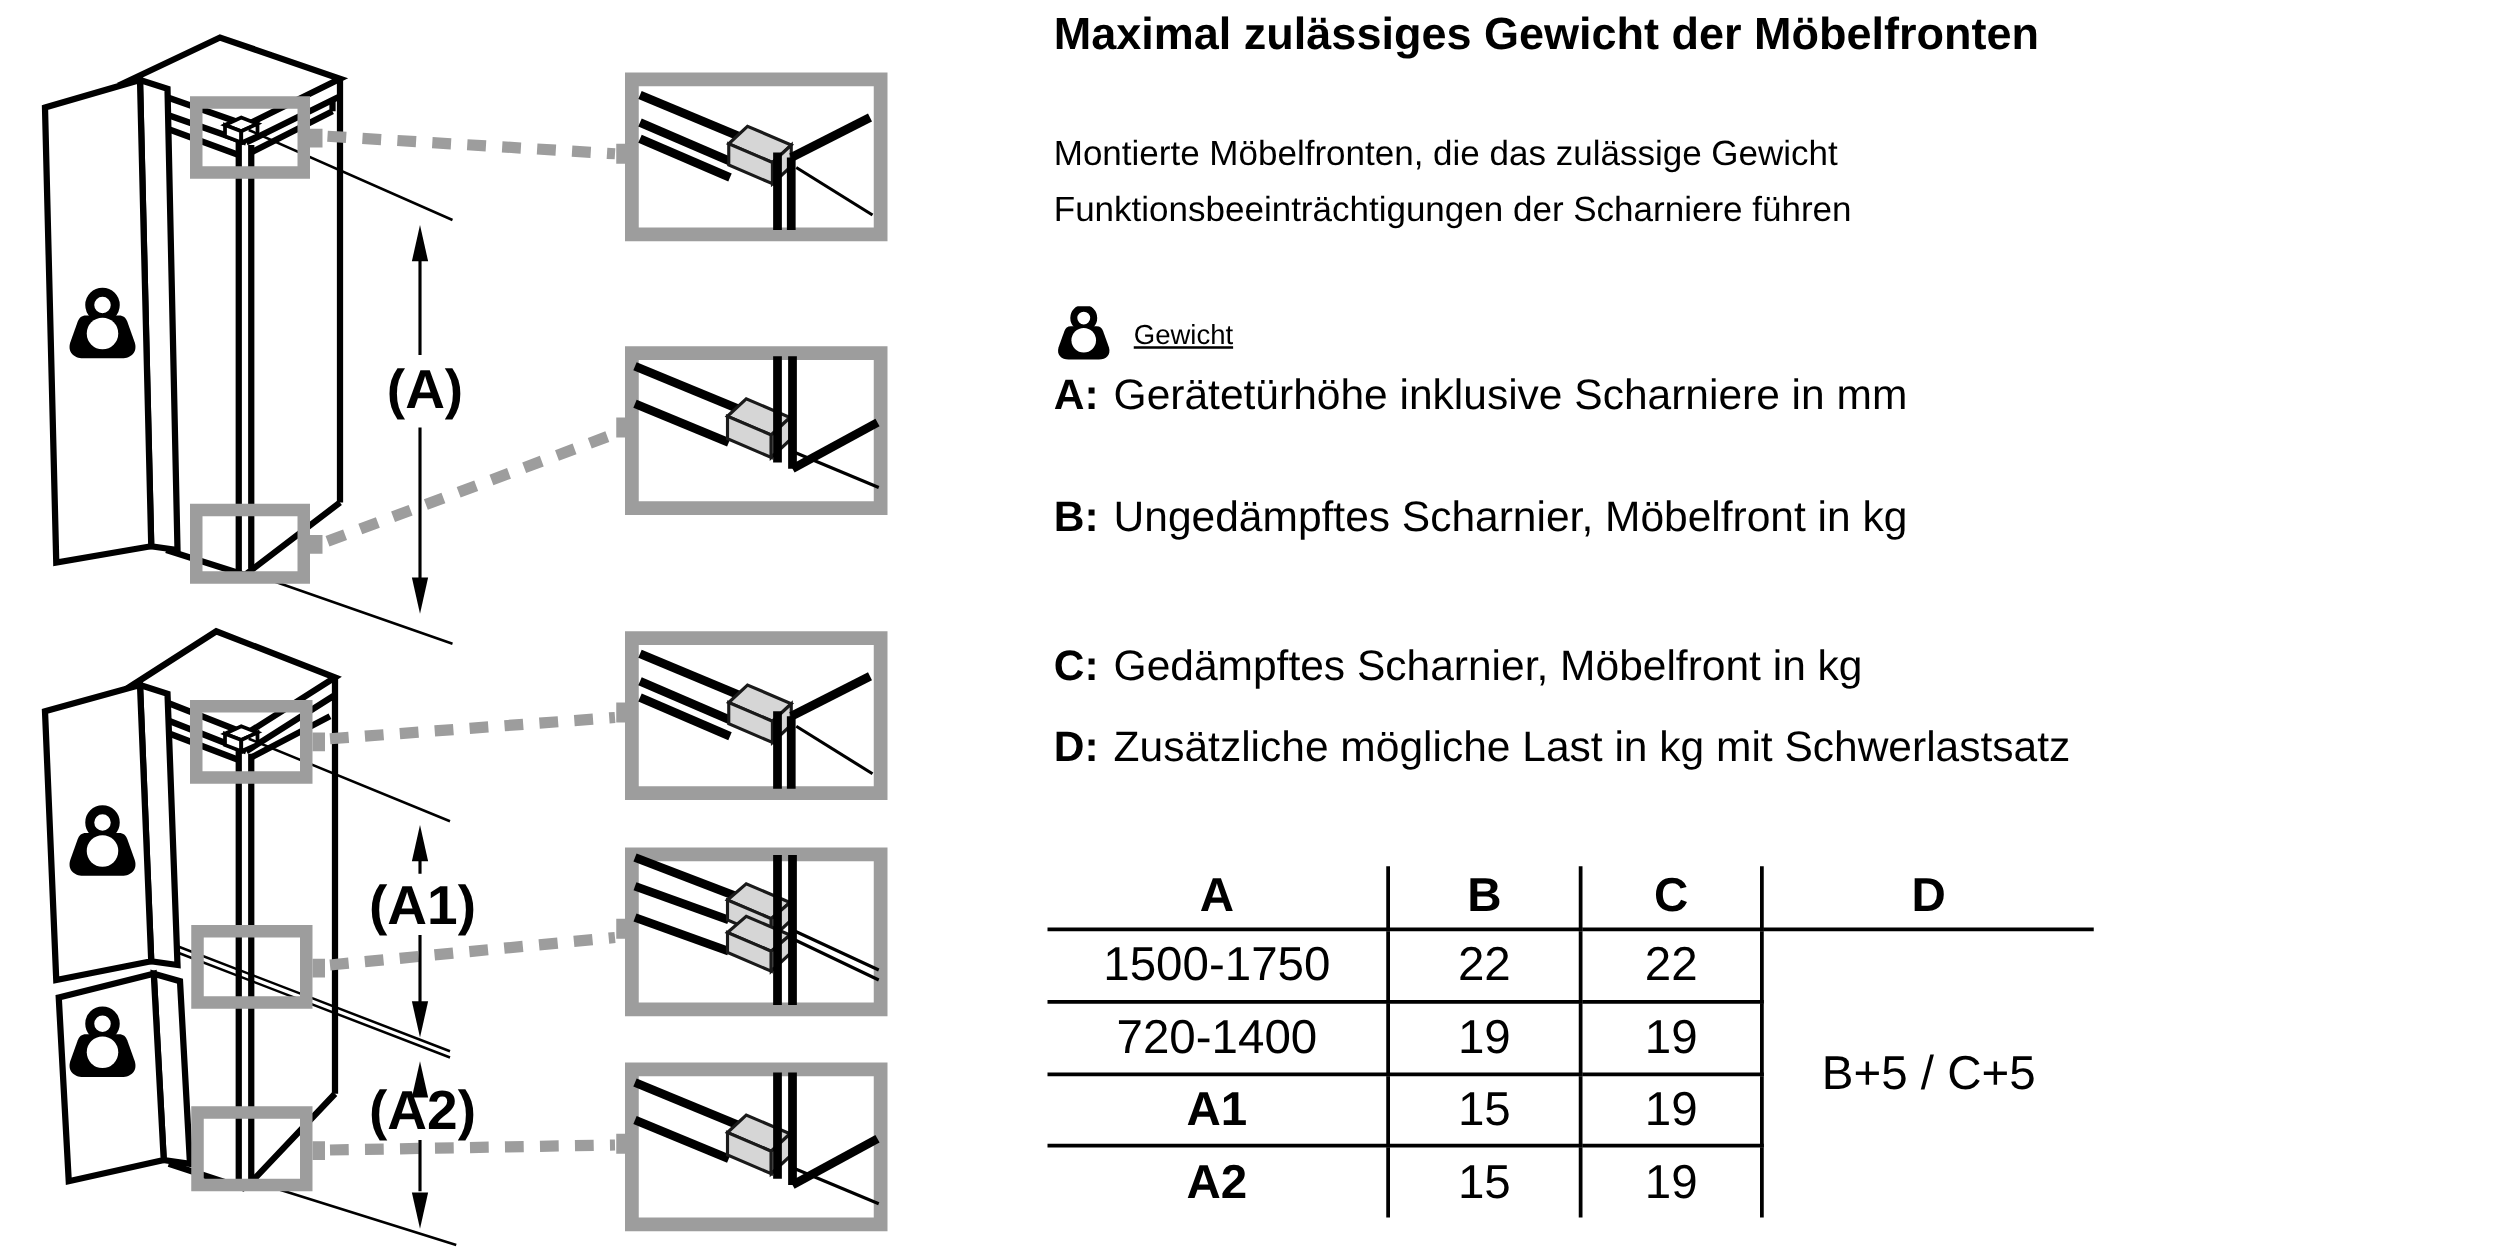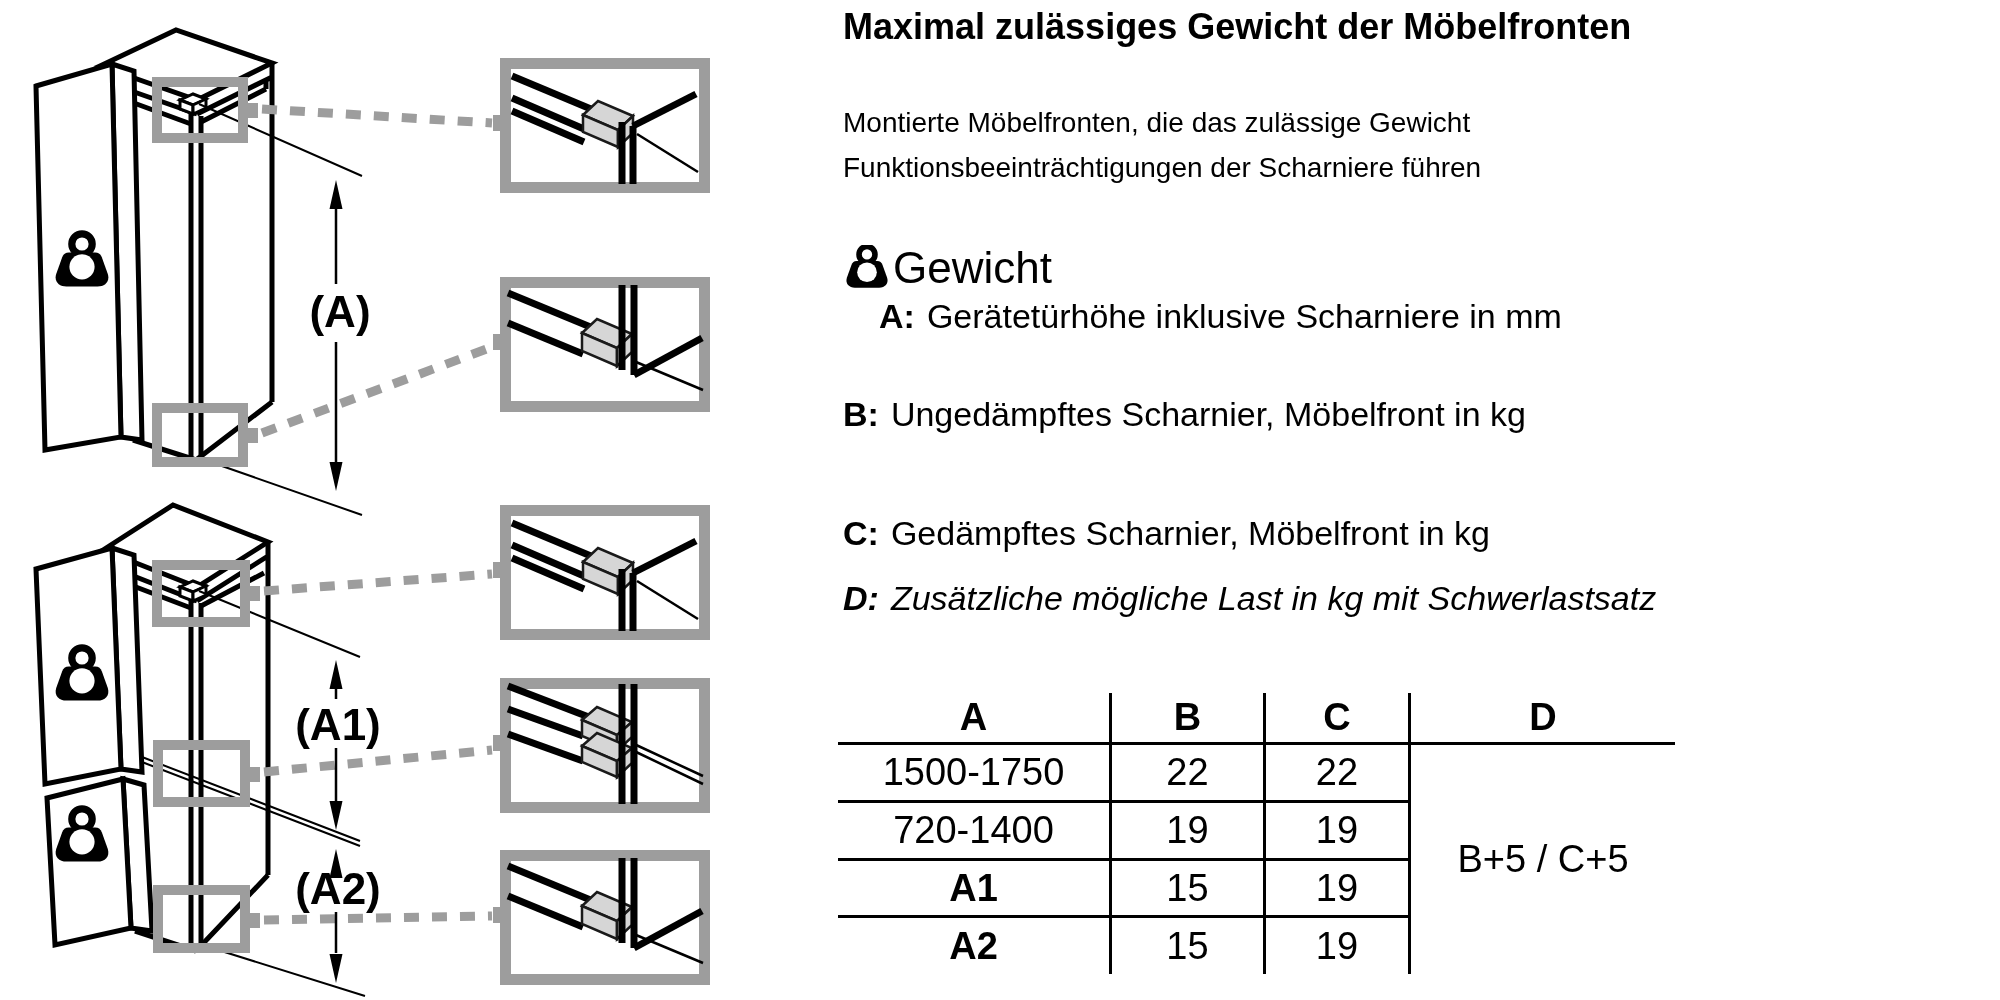--- a/index.html
+++ b/index.html
@@ -5,21 +5,21 @@
   html,body{margin:0;padding:0;}
   body{
     width:2000px;height:1000px;position:relative;overflow:hidden;
     background:#ffffff;color:#000;
     font-family:"Liberation Sans","DejaVu Sans",sans-serif;
   }
   .abs{position:absolute;}
   .page-title{left:843px;top:6px;font-size:36px;font-weight:bold;white-space:nowrap;}
   .intro{left:843px;top:100px;font-size:28px;line-height:45px;white-space:nowrap;}
   .weight-row{left:845px;top:243px;display:flex;align-items:center;height:50px;}
-  .weight-row .wlabel{font-size:44px;margin-left:4px;}
+  .weight-row .wlabel{font-size:22px;margin-left:18px;text-decoration:underline;}
   .legend-line{left:843px;font-size:34px;line-height:45px;white-space:nowrap;}
   .legend-line .key{font-weight:bold;margin-right:12px;}
   .dim-label{font-size:44px;font-weight:bold;text-align:center;white-space:nowrap;}
   .diagram-svg{position:absolute;left:0;top:0;}
 
   
   .spec-table{
     position:absolute;left:838px;top:693px;
     display:grid;
     grid-template-columns:274px 154px 145px 264px;
@@ -210,30 +210,30 @@
   <div>Funktionsbeeinträchtigungen der Scharniere führen</div>
 </div>
 
 <div class="abs weight-row">
   <svg width="44" height="47" viewBox="-23.5 -30 47 50">
       <use href="#wicon"></use>
     </svg>
   <span class="wlabel">Gewicht</span>
 </div>
 
-<div class="abs legend-line" style="top:294px;margin-left:36px;">
+<div class="abs legend-line" style="top:294px;">
   <span class="key">A:</span><span>Gerätetürhöhe inklusive Scharniere in mm</span>
 </div>
 <div class="abs legend-line" style="top:392px;">
   <span class="key">B:</span><span>Ungedämpftes Scharnier, Möbelfront in kg</span>
 </div>
 <div class="abs legend-line" style="top:511px;">
   <span class="key">C:</span><span>Gedämpftes Scharnier, Möbelfront in kg</span>
 </div>
-<div class="abs legend-line" style="top:576px;font-style:italic;">
+<div class="abs legend-line" style="top:576px;">
   <span class="key">D:</span><span>Zusätzliche mögliche Last in kg mit Schwerlastsatz</span>
 </div>
 
 <div class="spec-table">
   <div class="cell hdr bb br">A</div>
   <div class="cell hdr bb br">B</div>
   <div class="cell hdr bb br">C</div>
   <div class="cell hdr bb">D</div>
 
   <div class="cell bb br">1500-1750</div>

